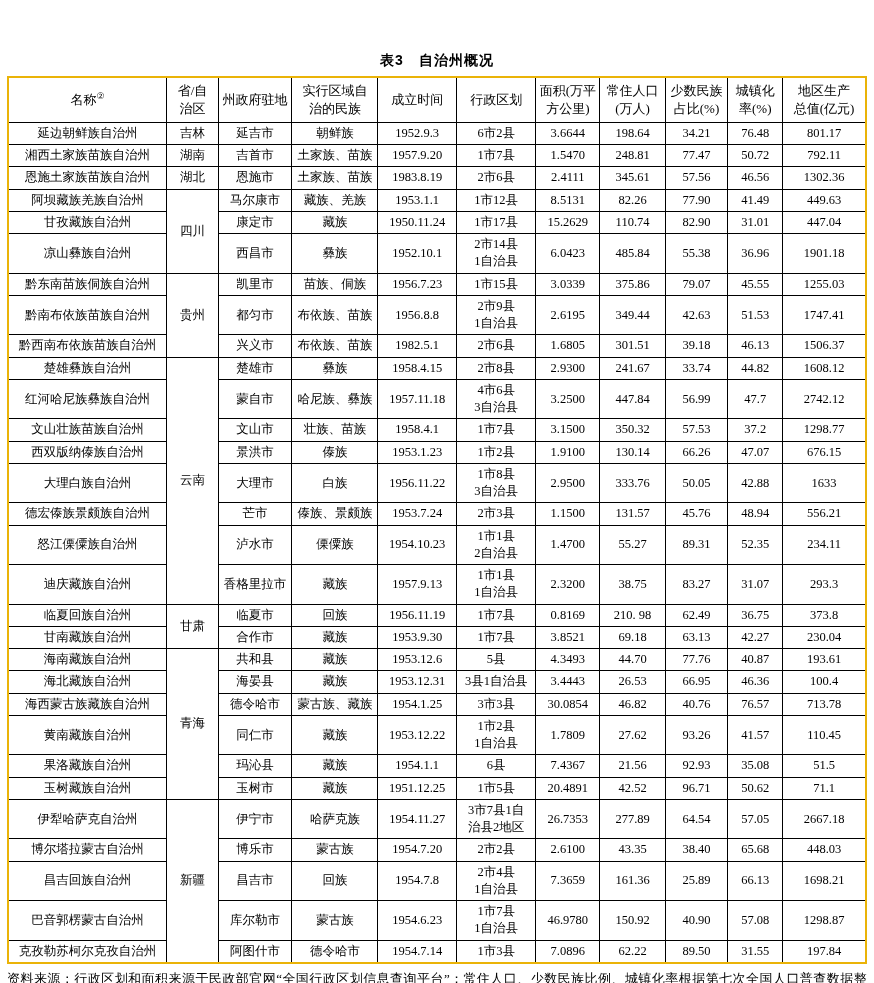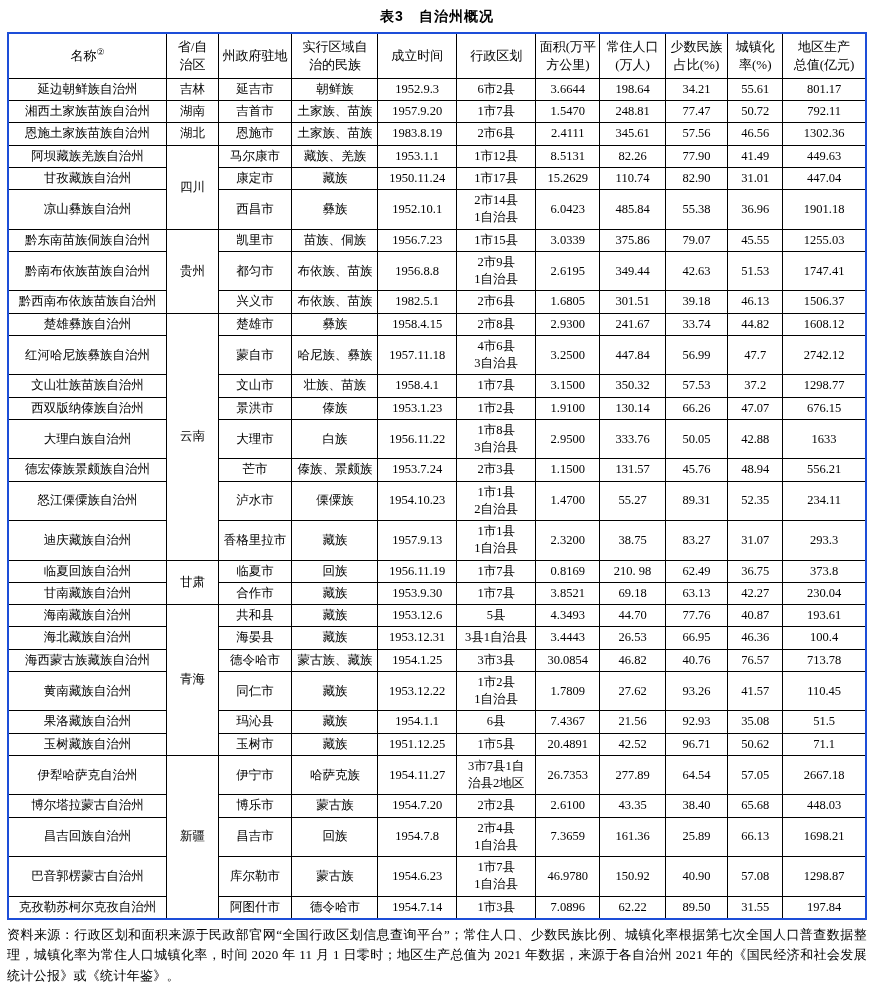--- a/index.html
+++ b/index.html
@@ -16,26 +16,27 @@
     padding: 6px 7px 10px 7px;
     box-sizing: border-box;
   }
   .title {
     text-align: center;
     font-weight: bold;
     font-size: 14px;
     font-family: "Liberation Sans", "DejaVu Sans", sans-serif;
     padding: 2px 0 6px 0;
     letter-spacing: 1px;
+    margin-top: 44px;
   }
   table.main {
     width: 100%;
     border-collapse: collapse;
     table-layout: fixed;
-    border: 2px solid #1d4ed8;
+    border: 2px solid #eab308;
   }
   table.main th, table.main td {
     border: 1px solid #000;
     text-align: center;
     vertical-align: middle;
     padding: 2px 1px;
     font-size: 12.5px;
     line-height: 1.38;
     font-weight: normal;
     overflow: hidden;
@@ -96,21 +97,21 @@
         <tr>
           <td>延边朝鲜族自治州</td>
           <td>吉林</td>
           <td>延吉市</td>
           <td>朝鲜族</td>
           <td>1952.9.3</td>
           <td>6市2县</td>
           <td>3.6644</td>
           <td>198.64</td>
           <td>34.21</td>
-          <td>55.61</td>
+          <td>76.48</td>
           <td>801.17</td>
         </tr>
         <tr>
           <td>湘西土家族苗族自治州</td>
           <td>湖南</td>
           <td>吉首市</td>
           <td>土家族、苗族</td>
           <td>1957.9.20</td>
           <td>1市7县</td>
           <td>1.5470</td>

